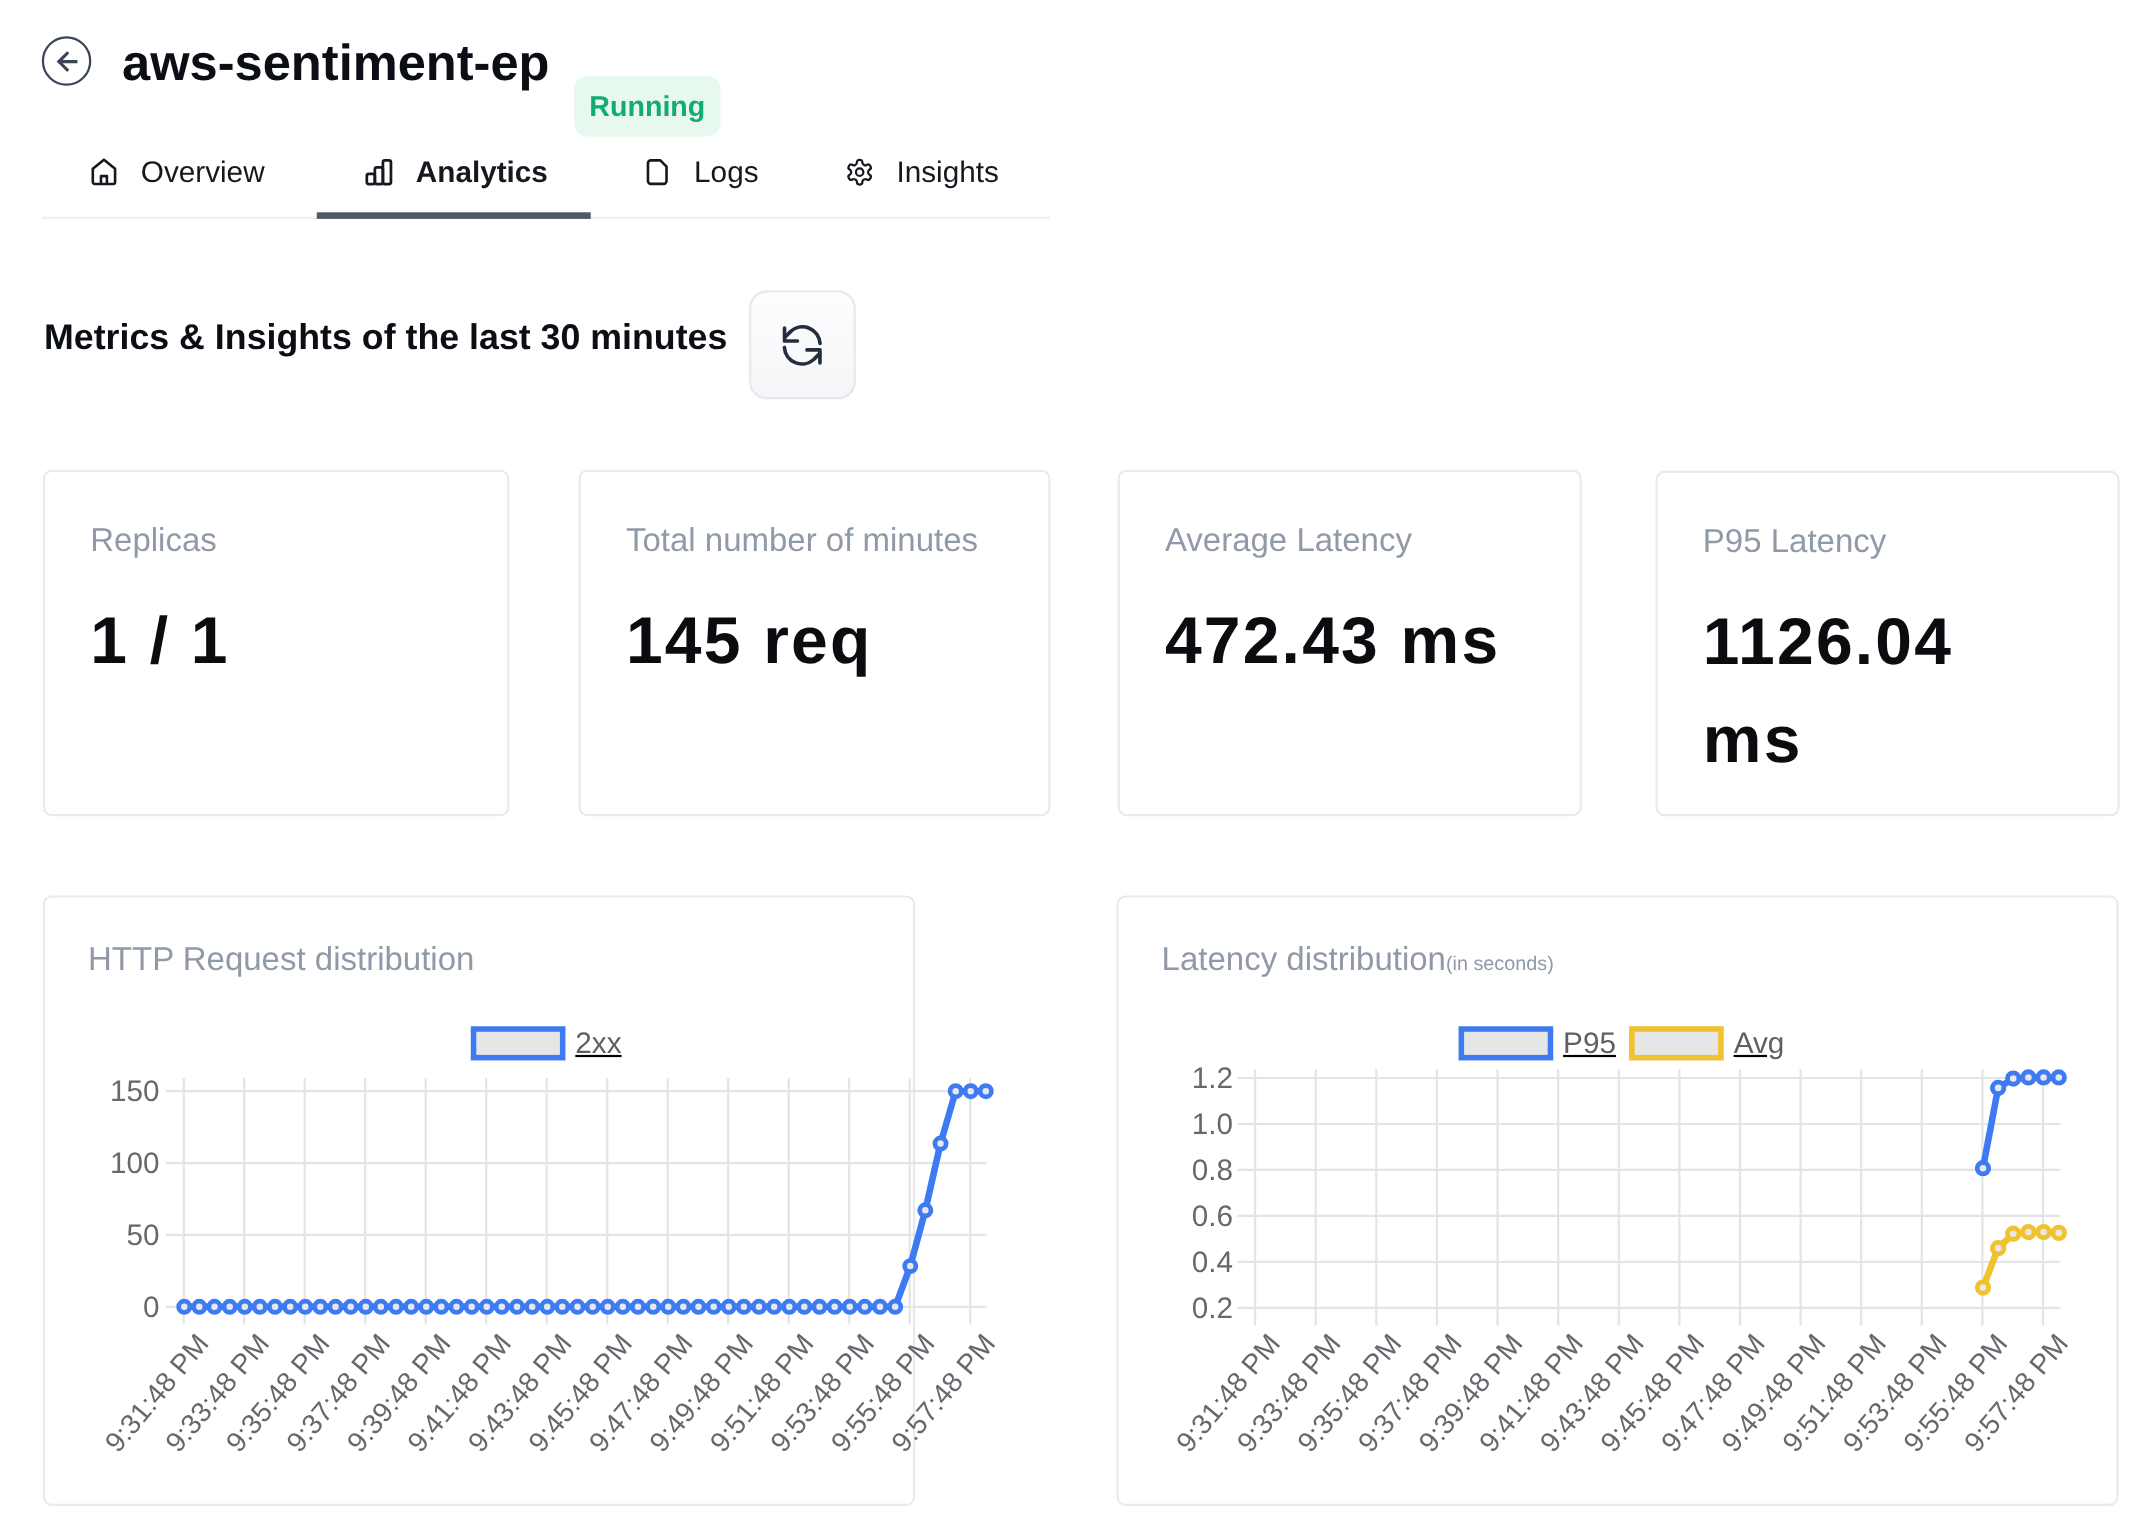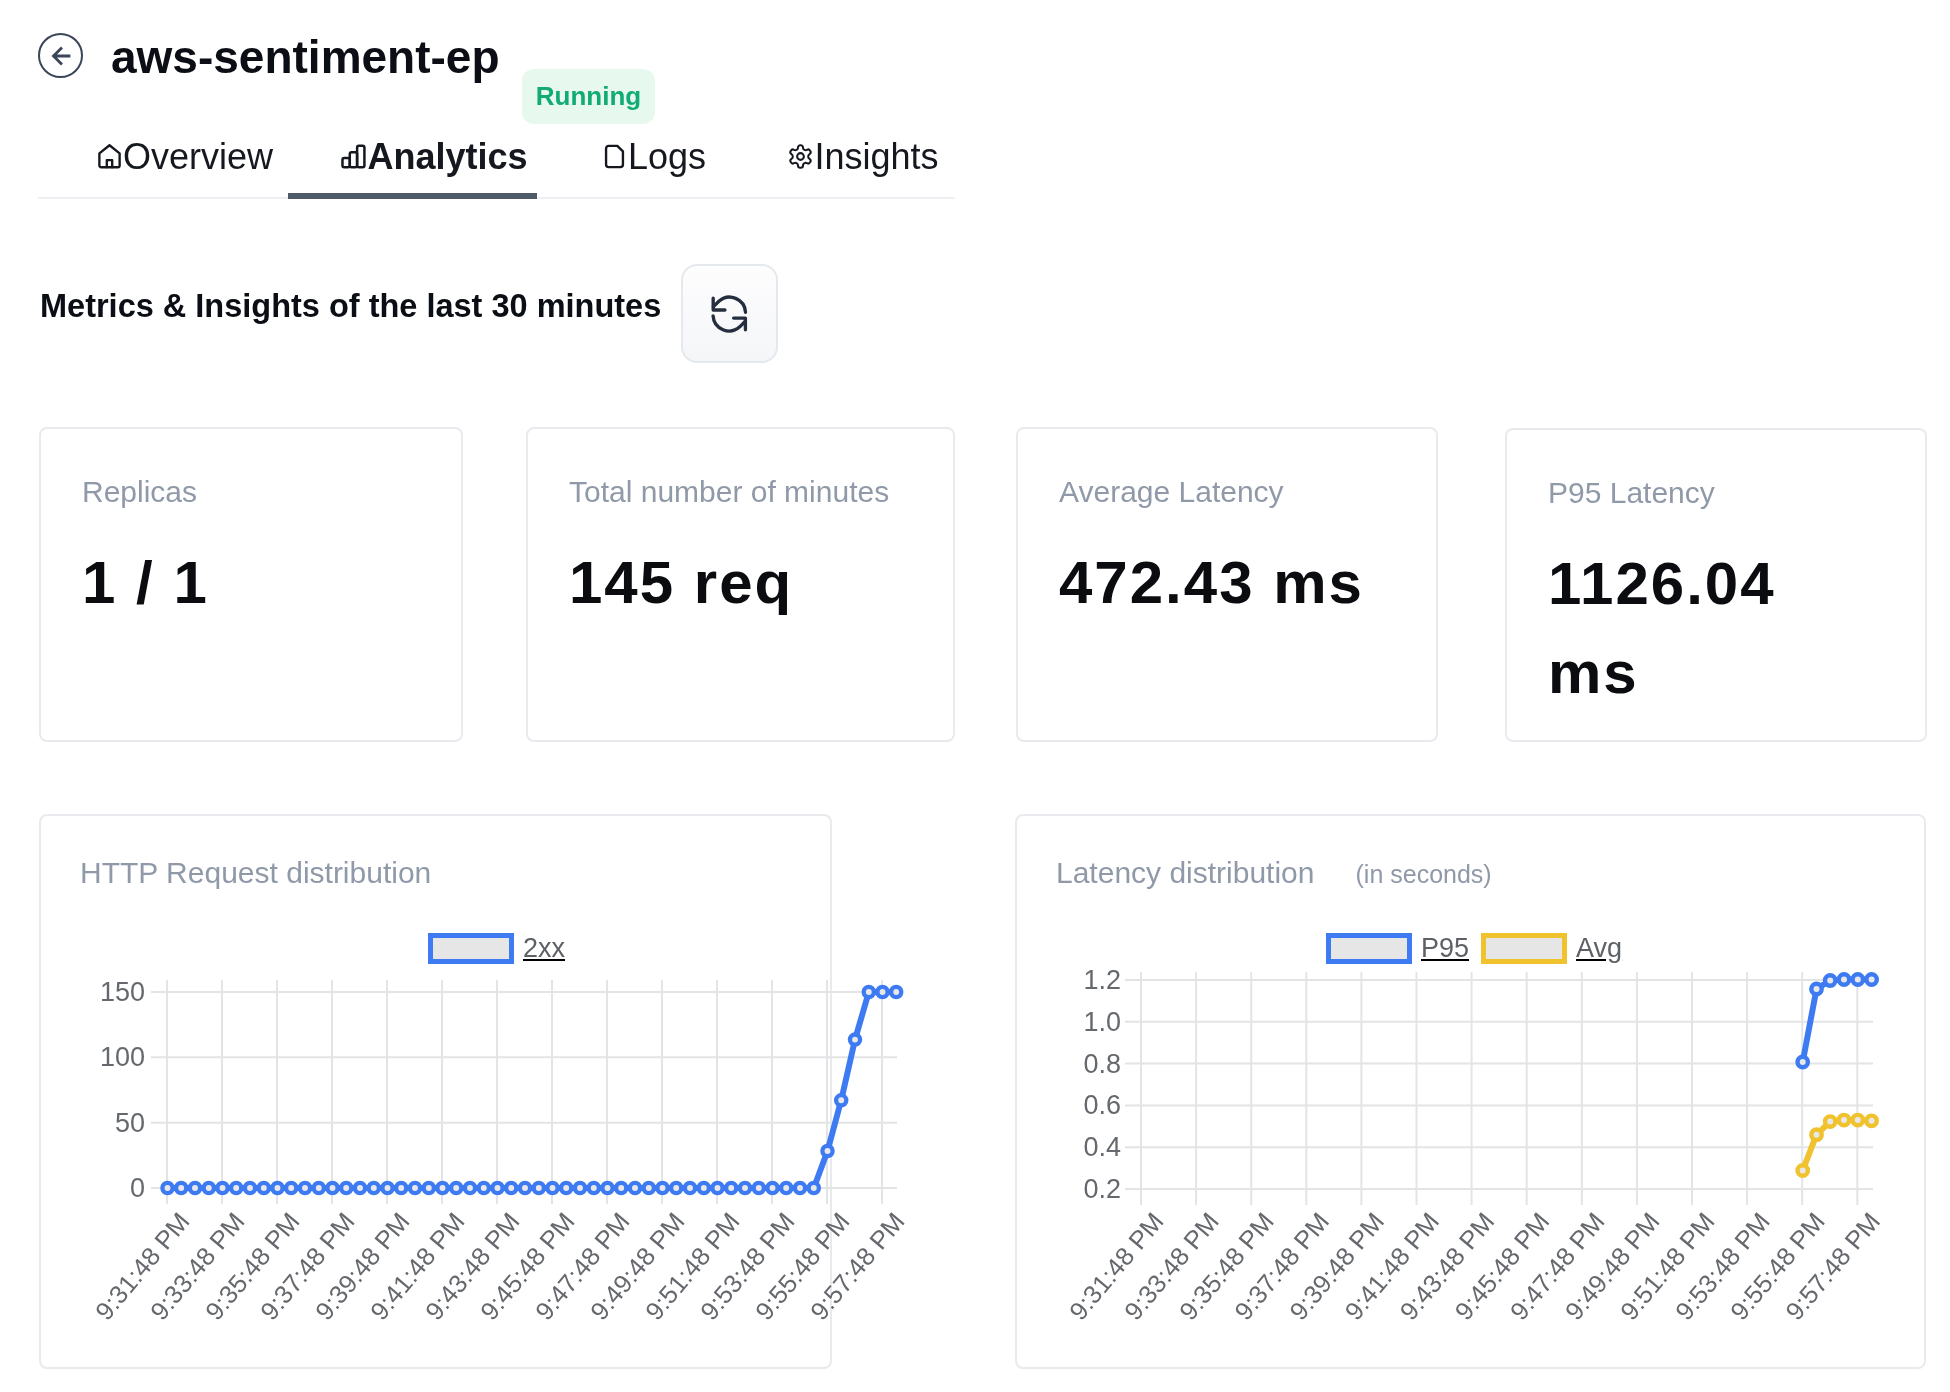--- a/index.html
+++ b/index.html
@@ -13,40 +13,40 @@
   border-radius:50%; display:flex; align-items:center; justify-content:center; }
 #title { left:111px; top:30px; font-size:46px; font-weight:800; color:#0b0e14;
   letter-spacing:0px; }
 #badge { left:522px; top:25px; width:133px; height:55px; background:#e7f8ef;
   border-radius:12px; display:flex; align-items:center; justify-content:center;
   font-size:26px; font-weight:700; color:#12ab76;margin-top:44px; }
 
 
 #tabrow { left:38px; top:133px; width:917px; height:66px; border-bottom:2px solid #edeff2; }
 .tab { position:absolute; top:0; height:66px; display:flex; align-items:flex-start;
-  justify-content:center; padding-left:43px; gap:0; font-size:36px; color:#15181e; padding-top:10px; line-height:27px; }
+  justify-content:flex-start; padding-left:43px; gap:20px; font-size:27px; color:#15181e; padding-top:10px; line-height:27px; }
 .tab svg { margin-top:0px; }
 .tab svg { flex:0 0 auto; }
 #tab-analytics { font-weight:700; border-bottom:6px solid #4e5a68; }
 
 
 #heading { left:40px; top:288px; font-size:32.5px; font-weight:700; color:#0b0e14; }
 #refresh { left:681px; top:264px; width:97px; height:99px; border:2px solid #e5e8ec;
   border-radius:16px; background:linear-gradient(#fdfdfe,#f5f6f8);
   display:flex; align-items:center; justify-content:center; }
 
 
 .card { position:absolute; background:#fff; border:2px solid #e8eaee; border-radius:8px; }
 .statlabel { position:absolute; left:41px; top:46px; font-size:30px; color:#9099a8; }
 .statvalue { position:absolute; left:41px; top:109px; font-size:60px; font-weight:800;
   color:#0a0c10; line-height:89px; letter-spacing:2px; }
 
 
 .ctitle { position:absolute; left:39px; top:40px; font-size:30px; color:#9099a8; }
-.ctitle small { font-size:25px;margin-left:41px; }
+.ctitle small { font-size:18px; }
 .legend { position:absolute; top:117px; display:flex; align-items:center;text-decoration:underline; }
 .legbox { width:86px; height:31px; background:#e6e6e6; }
 .leglabel { font-size:27px; color:#5d6166; margin-left:9px; }
 </style>
 </head>
 <body>
 <div id="page">
 
   <div id="backbtn" class="abs">
     <svg width="26" height="26" viewBox="0 0 26 26" fill="none">

